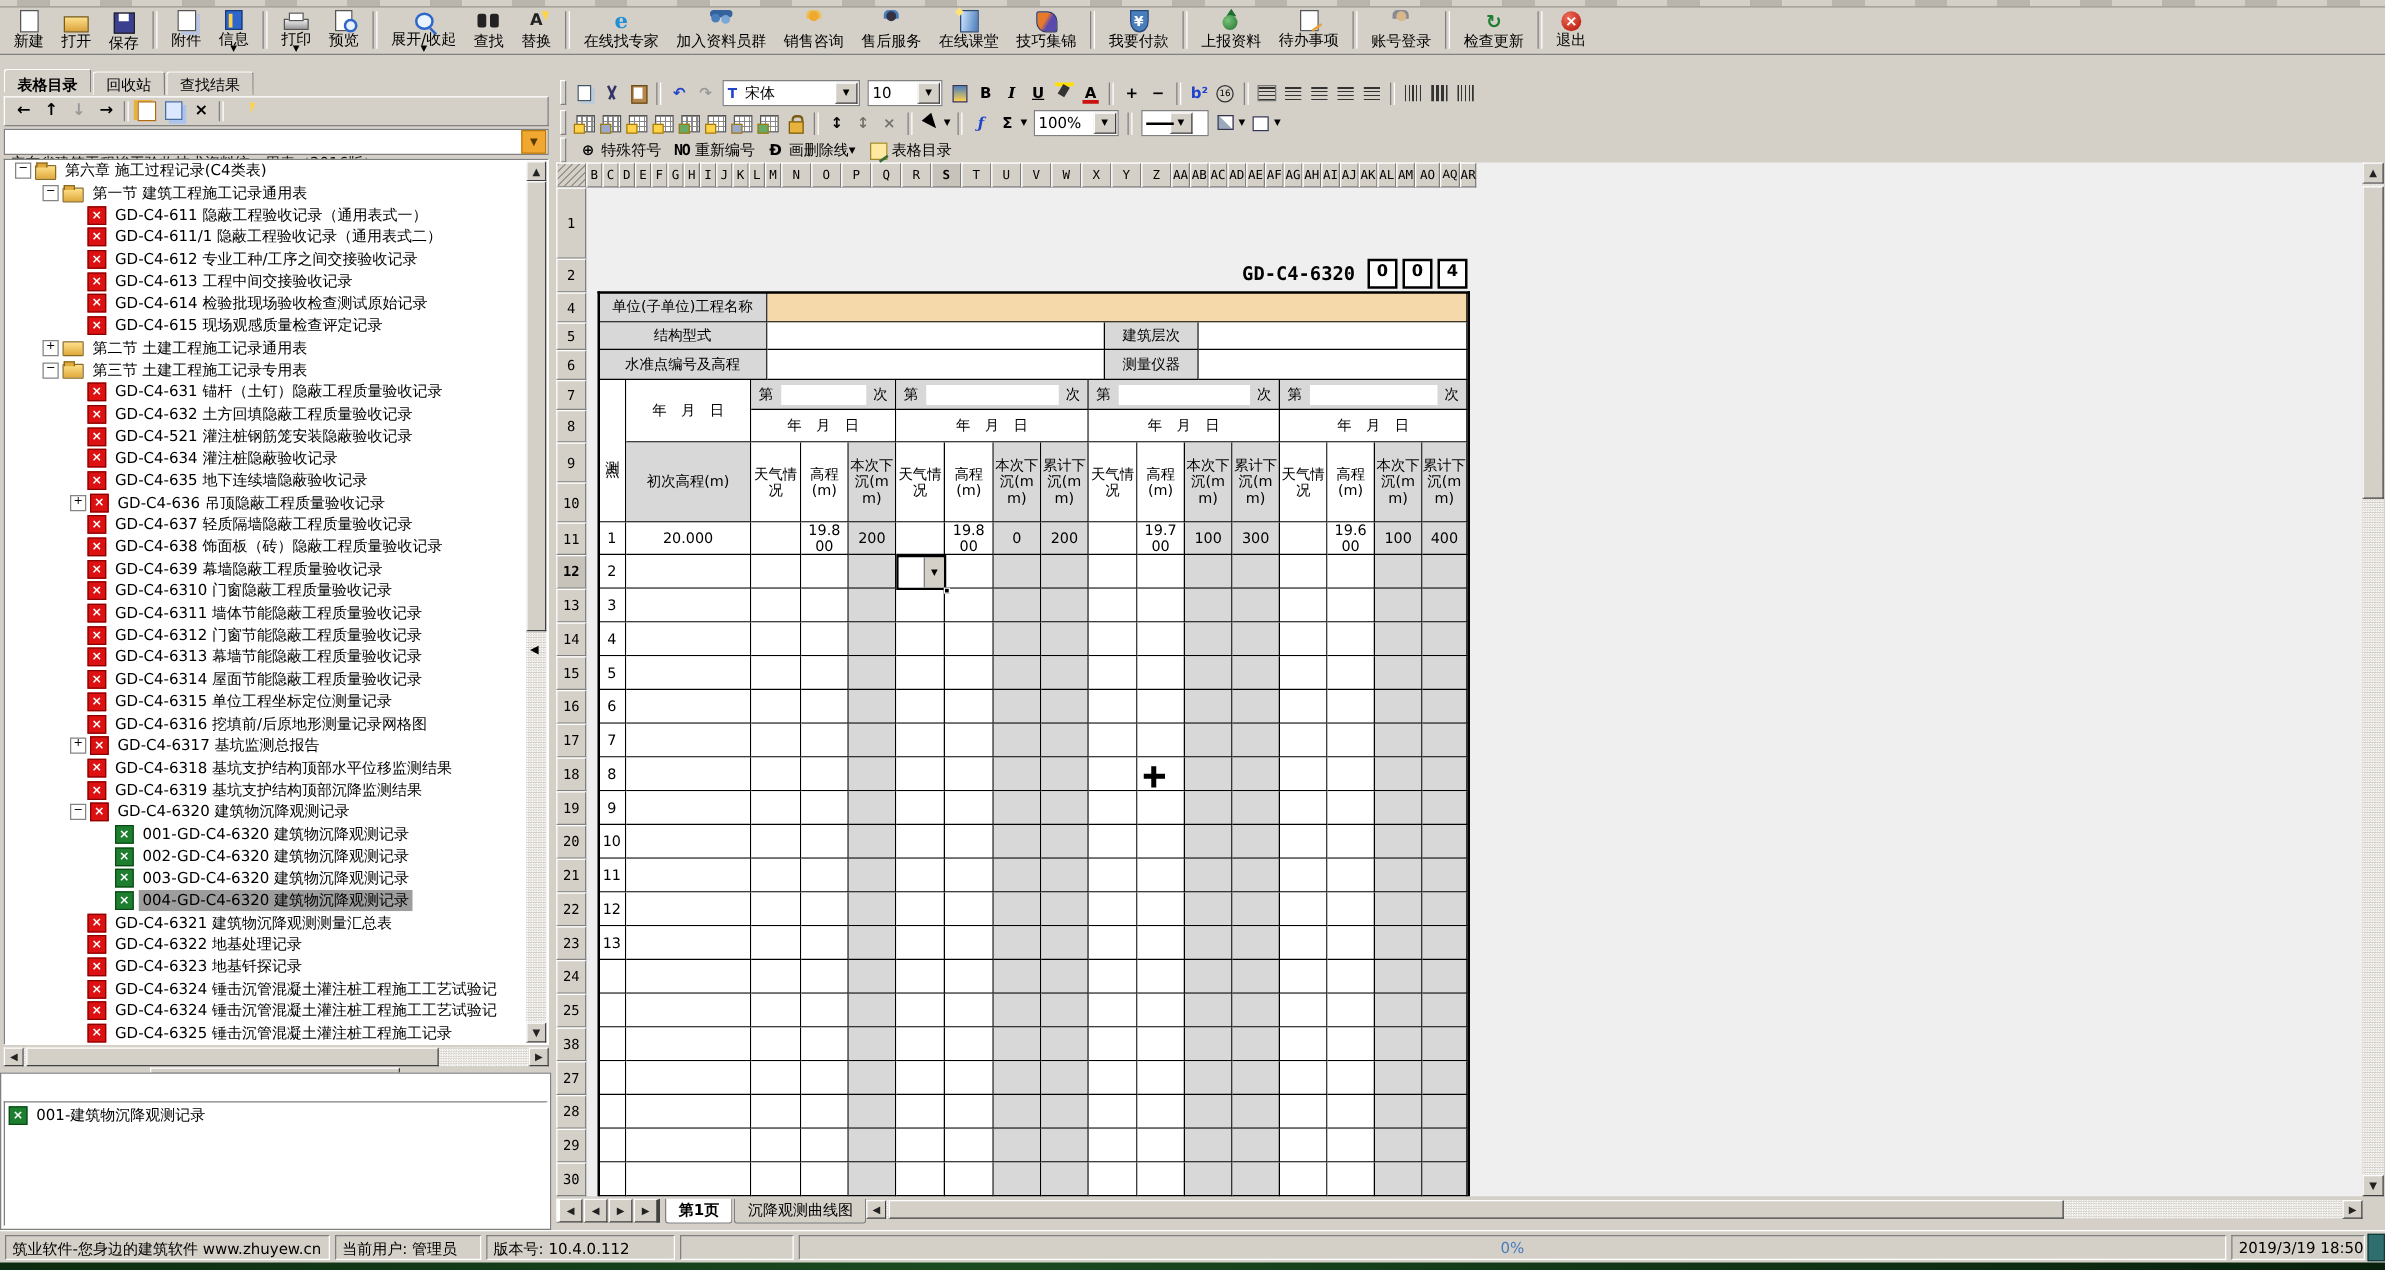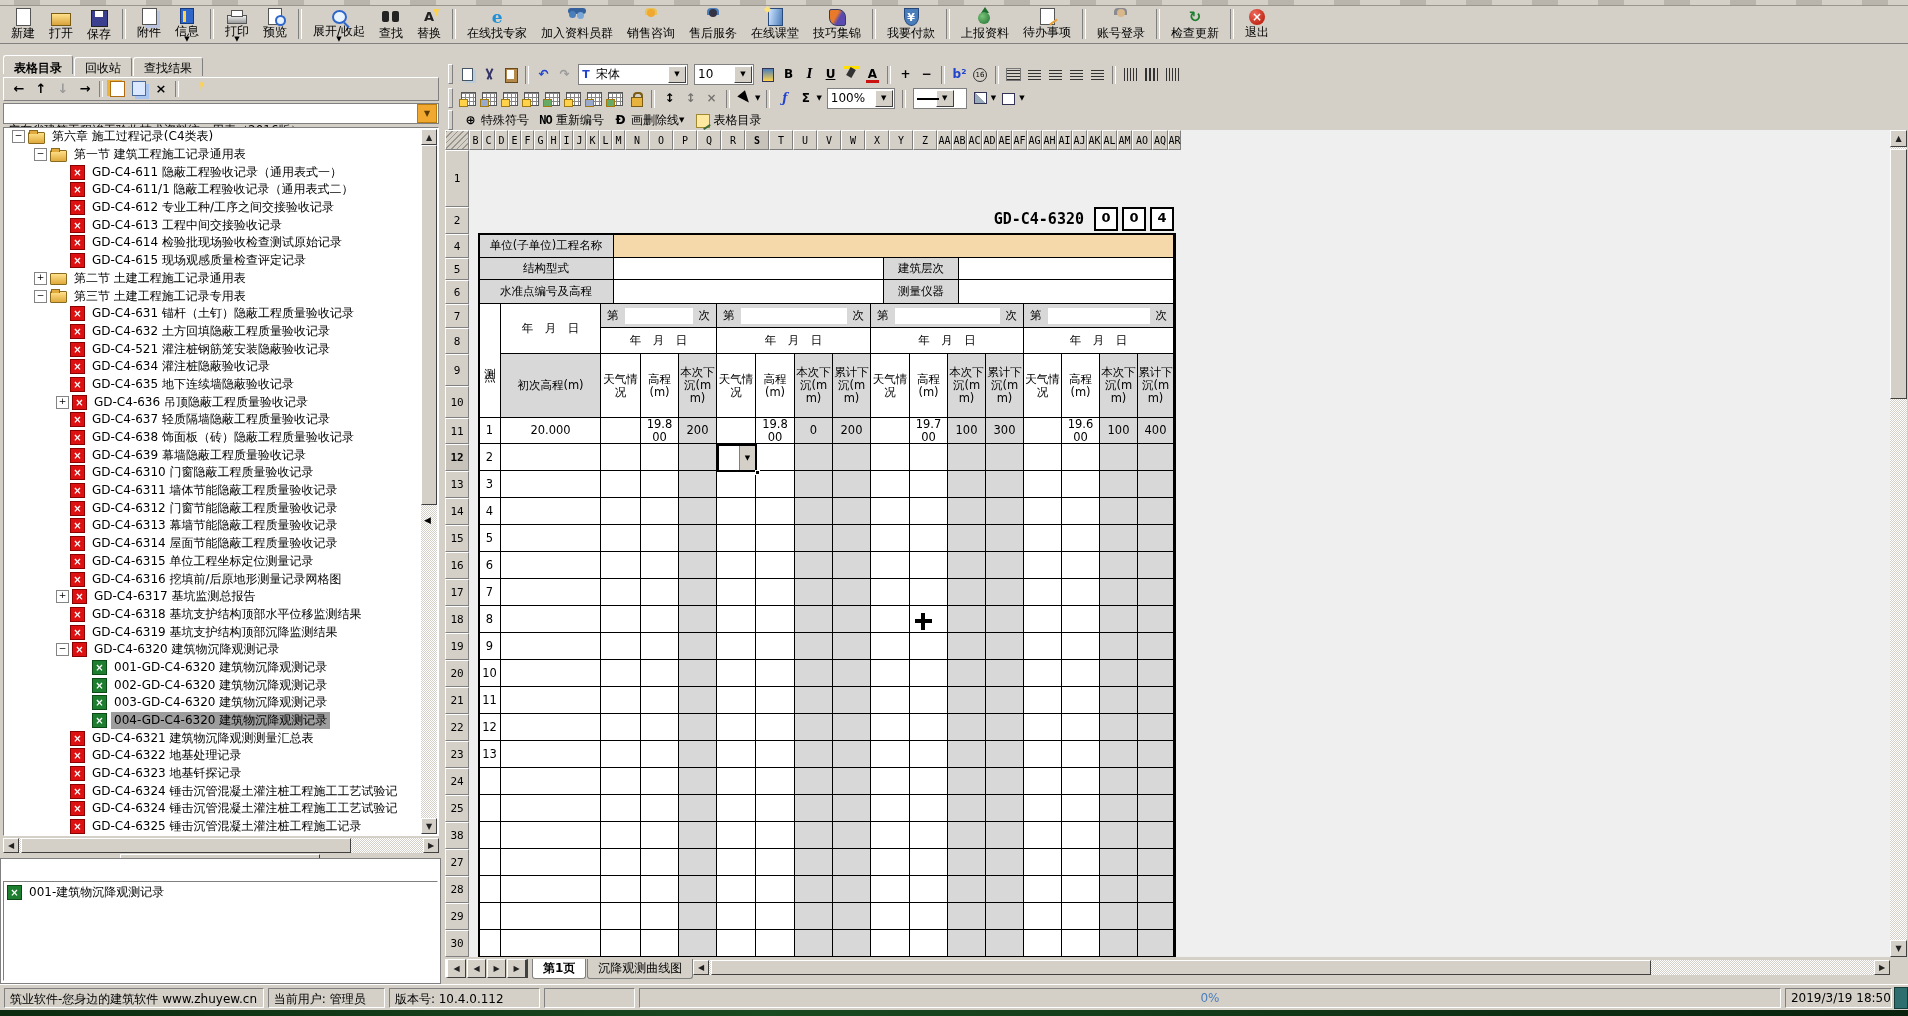--- a/index.html
+++ b/index.html
@@ -1094,21 +1094,21 @@
     <div class="abs clx" style="left: 997px; top: 130px; width: 15px; height: 20px; font-size: 10px;">AE</div>
     <div class="abs clx" style="left: 1012px; top: 130px; width: 15px; height: 20px; font-size: 10px;">AF</div>
     <div class="abs clx" style="left: 1027px; top: 130px; width: 15px; height: 20px; font-size: 10px;">AG</div>
     <div class="abs clx" style="left: 1042px; top: 130px; width: 15px; height: 20px; font-size: 10px;">AH</div>
     <div class="abs clx" style="left: 1057px; top: 130px; width: 15px; height: 20px; font-size: 10px;">AI</div>
     <div class="abs clx" style="left: 1072px; top: 130px; width: 15px; height: 20px; font-size: 10px;">AJ</div>
     <div class="abs clx" style="left: 1087px; top: 130px; width: 15px; height: 20px; font-size: 10px;">AK</div>
     <div class="abs clx" style="left: 1102px; top: 130px; width: 15px; height: 20px; font-size: 10px;">AL</div>
     <div class="abs clx" style="left: 1117px; top: 130px; width: 15px; height: 20px; font-size: 10px;">AM</div>
     <div class="abs clx" style="left: 1132px; top: 130px; width: 20px; height: 20px; font-size: 10px;">AO</div>
-    <div class="abs clx" style="left: 1152px; top: 130px; width: 16px; height: 20px; font-size: 10px;">AQ</div>
+    <div class="abs clx" style="left: 1152px; top: 130px; width: 16px; height: 20px; font-size: 10px; font-family: Liberation Mono, monospace;">AQ</div>
     <div class="abs clx" style="left: 1168px; top: 130px; width: 13px; height: 20px; font-size: 10px;">AR</div>
     <div class="abs rnx" style="left: 445px; top: 150px; width: 24px; height: 57px;">1</div>
     <div class="abs rnx" style="left: 445px; top: 207px; width: 24px; height: 27px;">2</div>
     <div class="abs rnx" style="left: 445px; top: 234px; width: 24px; height: 24px;">4</div>
     <div class="abs rnx" style="left: 445px; top: 258px; width: 24px; height: 22px;">5</div>
     <div class="abs rnx" style="left: 445px; top: 280px; width: 24px; height: 24px;">6</div>
     <div class="abs rnx" style="left: 445px; top: 304px; width: 24px; height: 24px;">7</div>
     <div class="abs rnx" style="left: 445px; top: 328px; width: 24px; height: 26px;">8</div>
     <div class="abs rnx" style="left: 445px; top: 354px; width: 24px; height: 32px;">9</div>
     <div class="abs rnx" style="left: 445px; top: 386px; width: 24px; height: 32px;">10</div>

